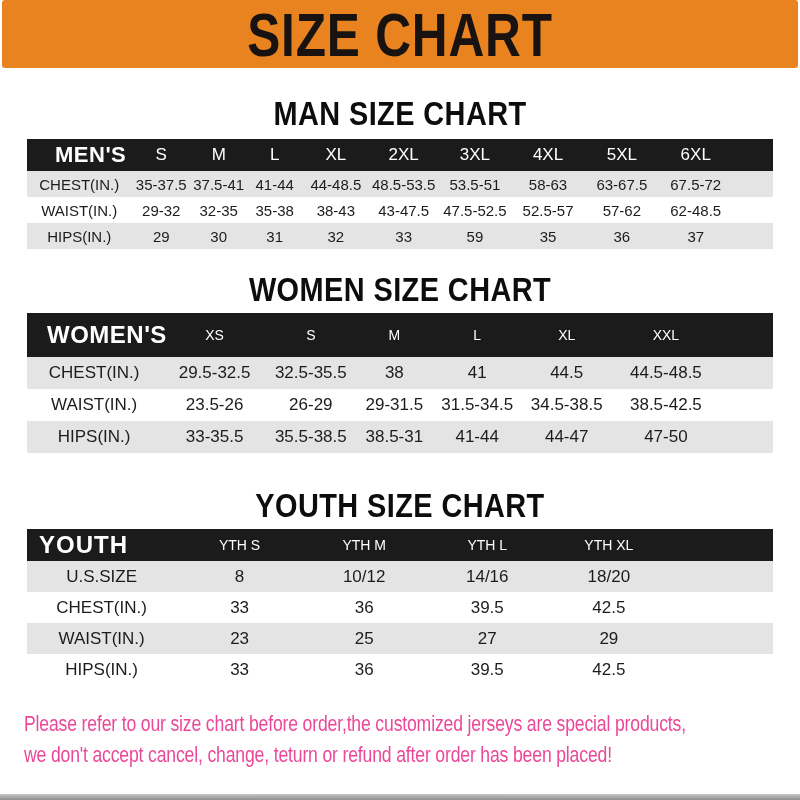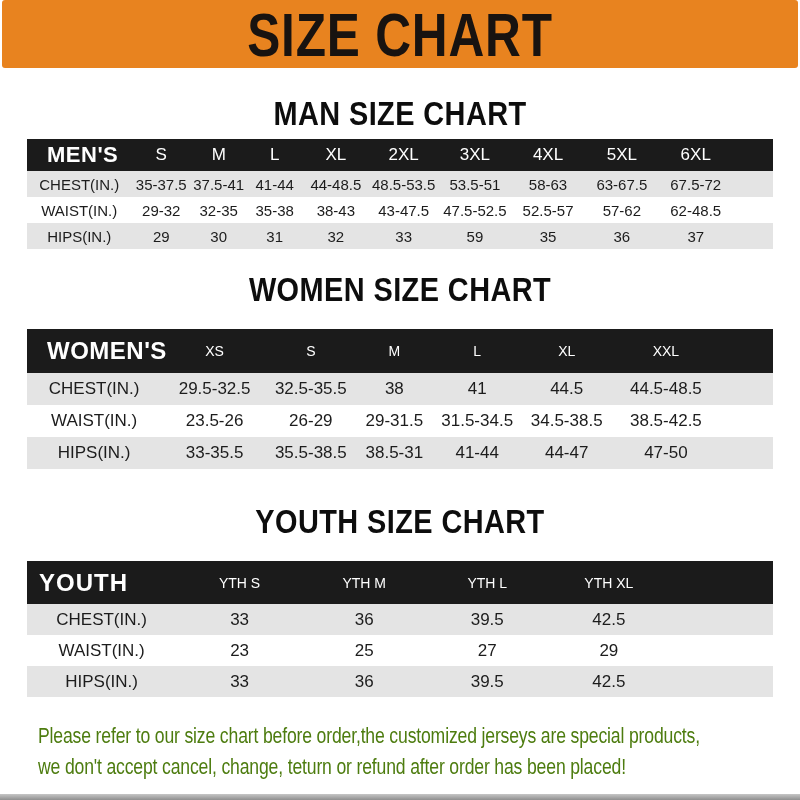--- a/index.html
+++ b/index.html
@@ -26,49 +26,49 @@
   }
   .section-title.men{margin-top:25px;}
   .section-title.women{margin-top:20px;}
   .section-title.youth{margin-top:32px;}
   
   table{
     border-collapse:collapse;table-layout:fixed;
     width:746px;margin-left:27px;
   }
   .sizetable{margin-top:6px;}
-  #women-table,#youth-table{margin-top:20px;}
+  #women-table,#youth-table{margin-top:4px;}
   thead th{
     background:#1b1b1b;color:#ffffff;font-weight:normal;
     text-align:center;padding:0;
   }
   th.corner{text-align:left;font-weight:bold;}
   tbody td{text-align:center;color:#1c1c1c;padding:0;}
   tbody tr:nth-child(odd){background:#E4E4E4;}
   tbody tr:nth-child(even){background:#ffffff;}
   
   #men-table thead tr{height:32px;}
   #men-table th{font-size:17px;}
-  #men-table th.corner{font-size:22px;padding-left:20px;letter-spacing:.5px;margin-left:31px;}
+  #men-table th.corner{font-size:22px;padding-left:28px;letter-spacing:.5px;margin-left:31px;}
   #men-table tbody tr{height:26px;}
   #men-table td{font-size:15px;}
   
   #women-table thead tr{height:44px;}
   #women-table th{font-size:14px;}
   #women-table th.corner{font-size:24px;padding-left:20px;letter-spacing:.5px;}
   #women-table tbody tr{height:32px;}
   #women-table td{font-size:17px;}
   
-  #youth-table thead tr{height:43px;}
+  #youth-table thead tr{height:32px;}
   #youth-table th{font-size:14px;}
   #youth-table th.corner{font-size:24px;padding-left:12px;letter-spacing:1px;}
   #youth-table tbody tr{height:31px;}
   #youth-table td{font-size:17px;}
   
-  .footer{margin:23px 0 0 38px;color:#4d7c0f;}
+  .footer{margin:23px 0 0 24px;color:#ec4899;}
   .footer-line{
     font-size:22px;line-height:31px;letter-spacing:-0.2px;
     transform:scaleX(.8);transform-origin:left center;white-space:nowrap;
   }
   .bottom-strip{
     position:absolute;left:0;right:0;bottom:0;height:6px;
     background:linear-gradient(#c6c6c6,#8f8f8f);
   }
 </style>
 </head>
@@ -227,20 +227,28 @@
         <th class="corner">YOUTH</th>
         <th>YTH S</th>
         <th>YTH M</th>
         <th>YTH L</th>
         <th>YTH XL</th>
         <th></th>
       </tr>
     </thead>
     <tbody>
       <tr>
+        <td class="rowlabel">U.S.SIZE</td>
+        <td>8</td>
+        <td>10/12</td>
+        <td>14/16</td>
+        <td>18/20</td>
+        <td></td>
+      </tr>
+      <tr>
         <td class="rowlabel">CHEST(IN.)</td>
         <td>33</td>
         <td>36</td>
         <td>39.5</td>
         <td>42.5</td>
         <td></td>
       </tr>
       <tr>
         <td class="rowlabel">WAIST(IN.)</td>
         <td>23</td>

